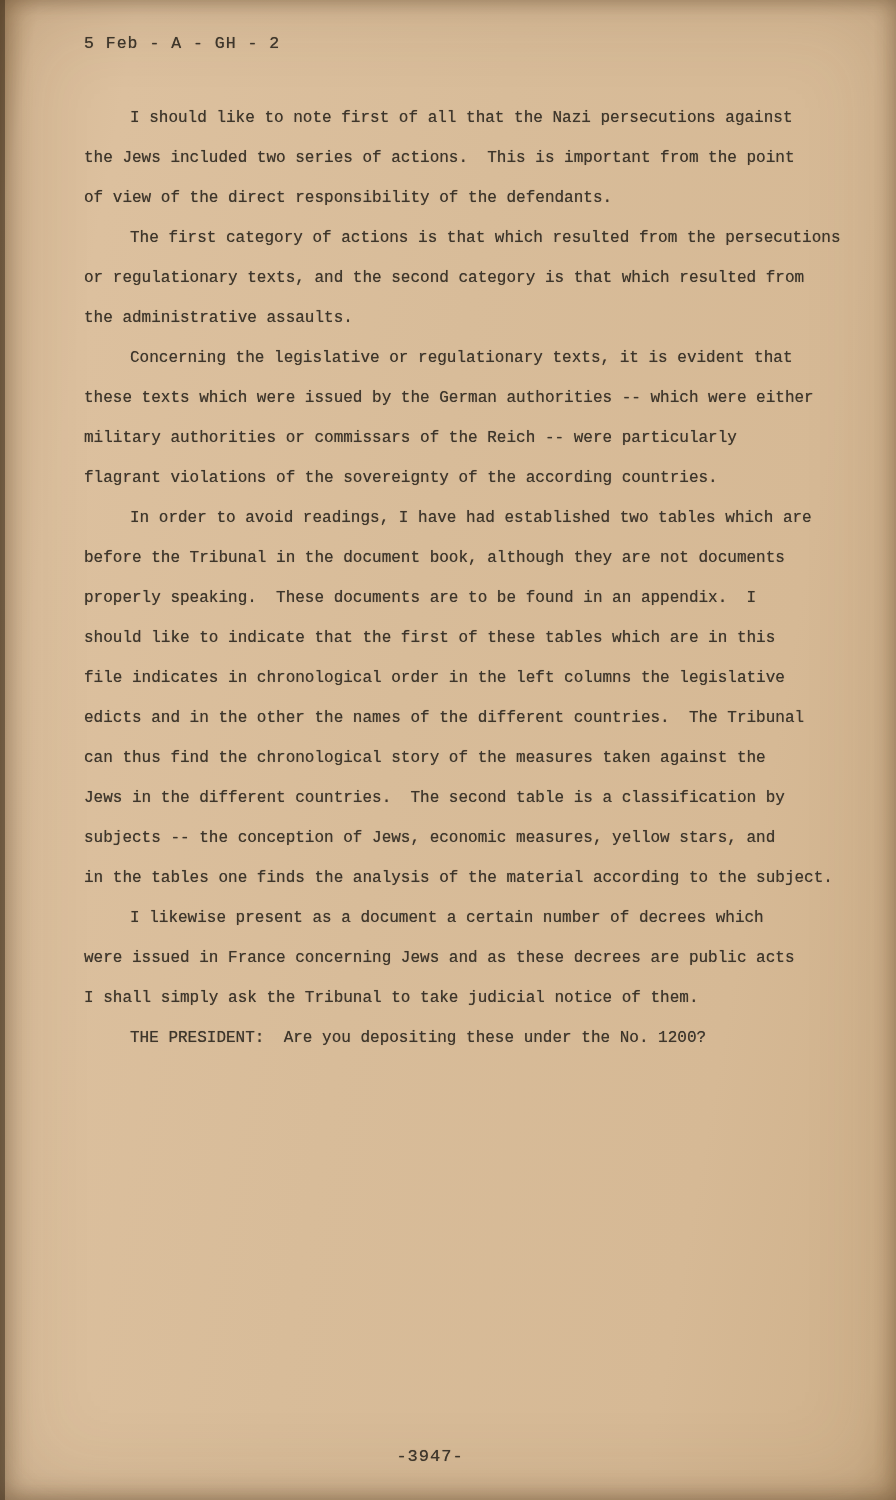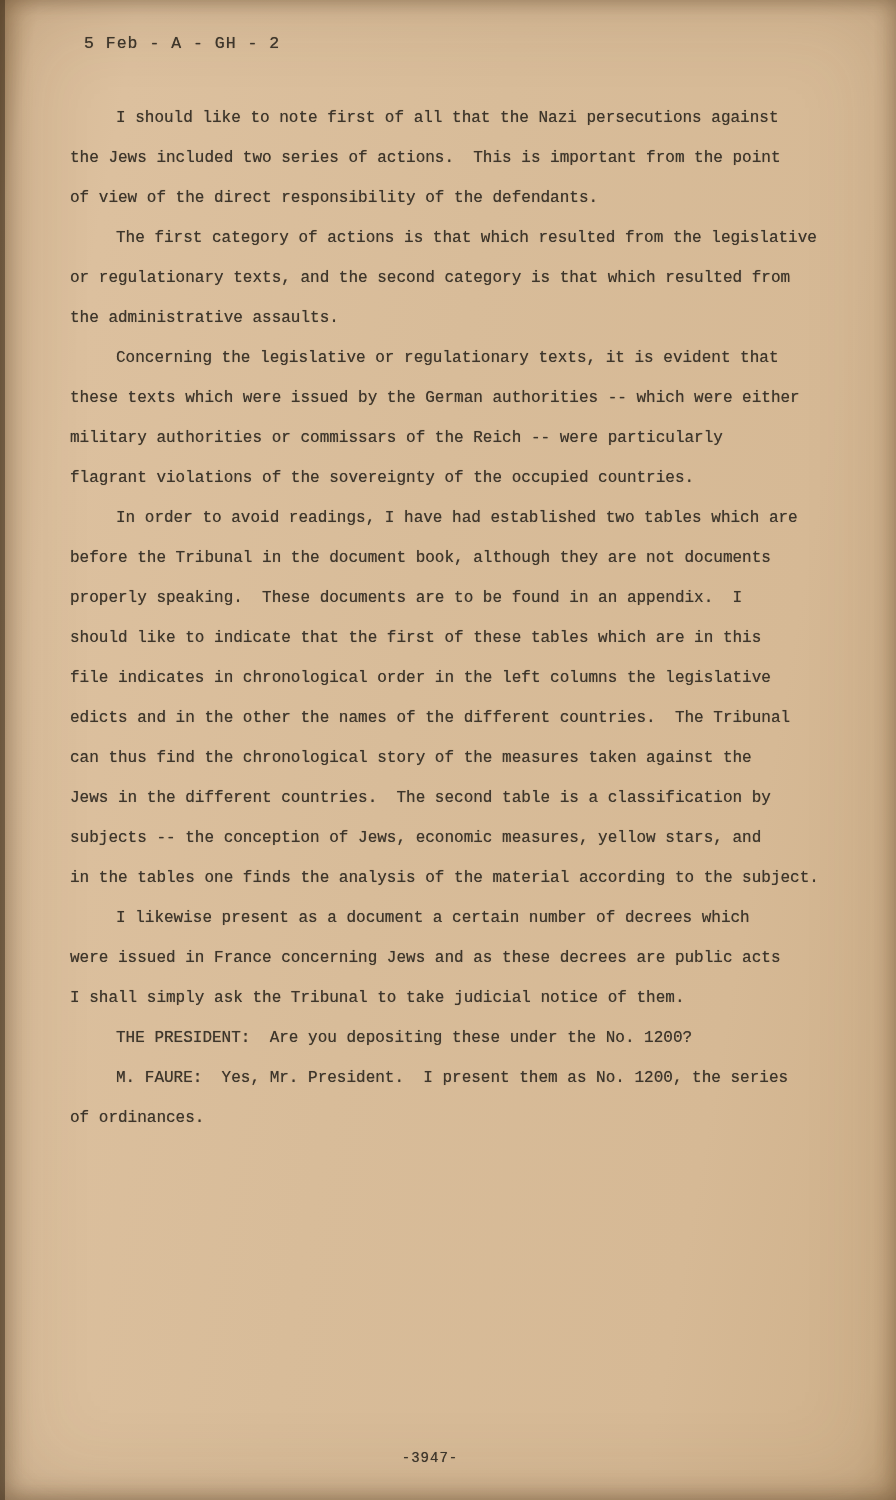--- a/index.html
+++ b/index.html
@@ -43,74 +43,72 @@
     top: 34px;
     left: 84px;
     font-size: 16.5px;
     letter-spacing: 1px;
     white-space: pre;
     text-shadow: 0 0 0.7px rgba(62, 54, 43, 0.8);
   }
   .content {
     position: absolute;
     top: 98px;
-    left: 70px;
+    left: 84px;
     width: 792px;
     font-size: 16px;
     line-height: 40px;
     text-shadow: 0 0 0.7px rgba(62, 54, 43, 0.75);
   }
   .content p {
     margin: 0;
     padding: 0;
     text-indent: 46px;
     white-space: pre-wrap;
   }
   .footer {
     position: absolute;
     bottom: 34px;
     left: 0;
     right: 36px;
     text-align: center;
-    font-size: 14px;
+    font-size: 17px;
     letter-spacing: 1px;
     text-shadow: 0 0 0.7px rgba(62, 54, 43, 0.8);
   }
 </style>
 </head>
 <body>
 
 <div class="page">
 
   <div class="header">5 Feb - A - GH - 2</div>
 
   <div class="content">
     <p>I should like to note first of all that the Nazi persecutions against
 the Jews included two series of actions.  This is important from the point
 of view of the direct responsibility of the defendants.</p>
-    <p>The first category of actions is that which resulted from the legislative
+    <p>The first category of actions is that which resulted from the persecutions
 or regulationary texts, and the second category is that which resulted from
 the administrative assaults.</p>
     <p>Concerning the legislative or regulationary texts, it is evident that
 these texts which were issued by the German authorities -- which were either
 military authorities or commissars of the Reich -- were particularly
-flagrant violations of the sovereignty of the occupied countries.</p>
+flagrant violations of the sovereignty of the according countries.</p>
     <p>In order to avoid readings, I have had established two tables which are
 before the Tribunal in the document book, although they are not documents
 properly speaking.  These documents are to be found in an appendix.  I
 should like to indicate that the first of these tables which are in this
 file indicates in chronological order in the left columns the legislative
 edicts and in the other the names of the different countries.  The Tribunal
 can thus find the chronological story of the measures taken against the
 Jews in the different countries.  The second table is a classification by
 subjects -- the conception of Jews, economic measures, yellow stars, and
 in the tables one finds the analysis of the material according to the subject.</p>
     <p>I likewise present as a document a certain number of decrees which
 were issued in France concerning Jews and as these decrees are public acts
 I shall simply ask the Tribunal to take judicial notice of them.</p>
     <p>THE PRESIDENT:  Are you depositing these under the No. 1200?</p>
-    <p>M. FAURE:  Yes, Mr. President.  I present them as No. 1200, the series
-of ordinances.</p>
   </div>
 
   <div class="footer">-3947-</div>
 
 </div>
 
 </body></html>

